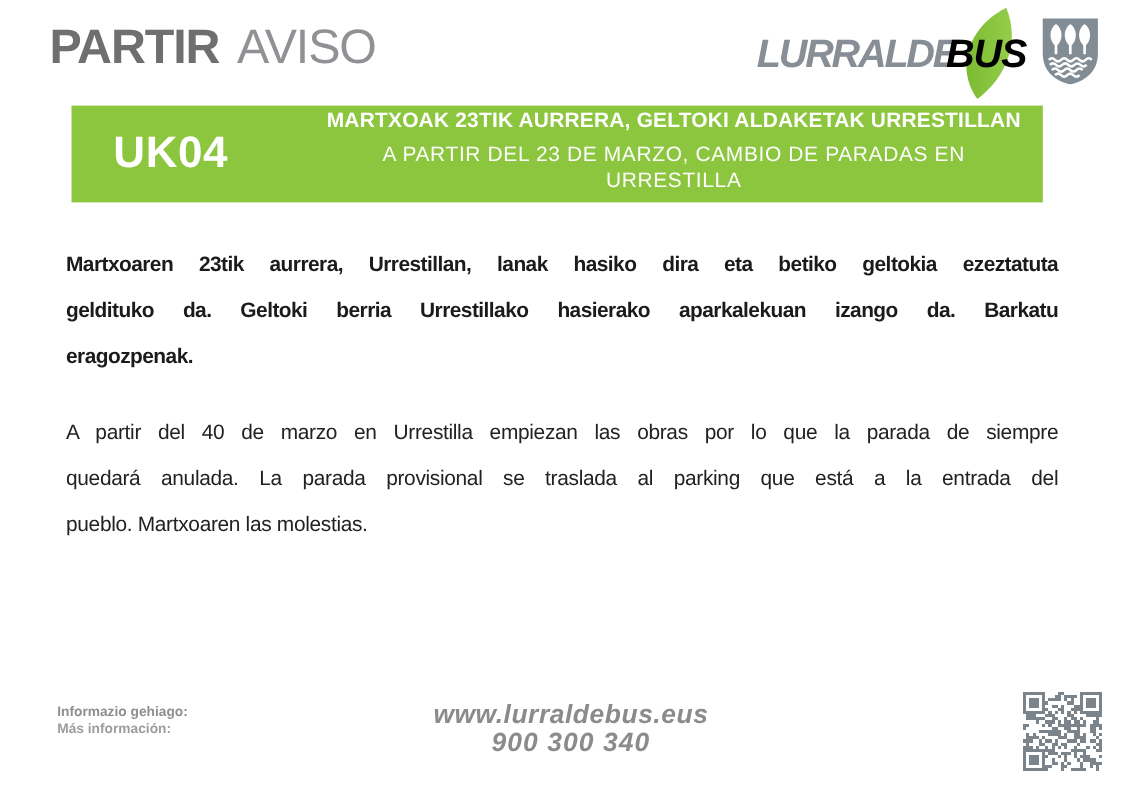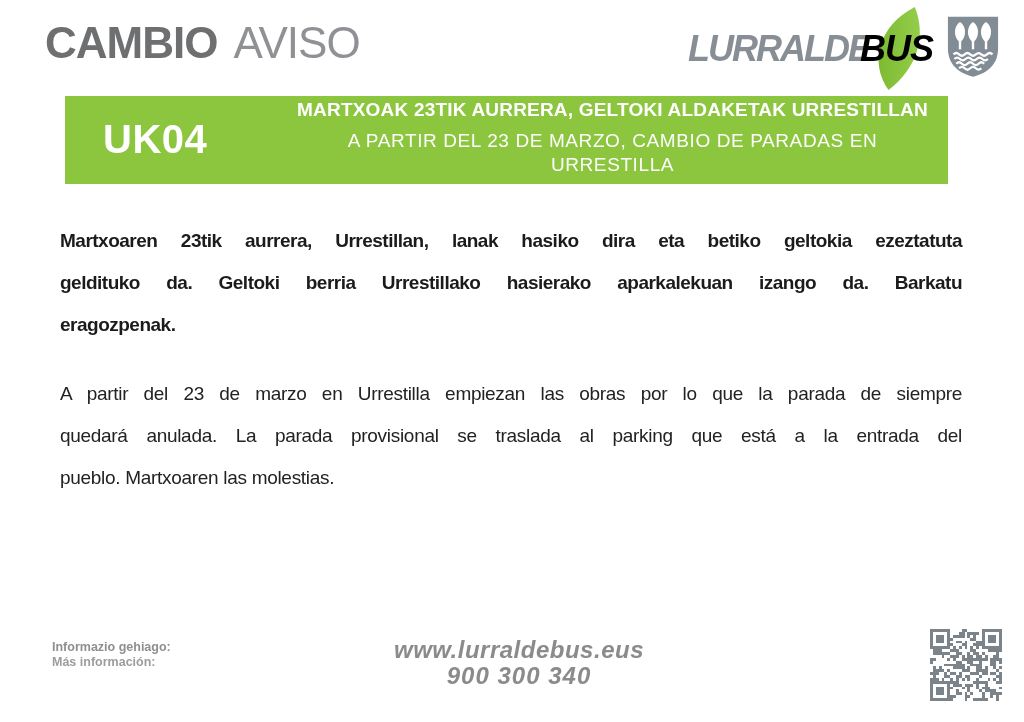--- a/index.html
+++ b/index.html
@@ -54,21 +54,21 @@
   .foot-center .web{font-size:24px; line-height:26px; letter-spacing:0.5px;}
   .foot-center .phone{font-size:24px; line-height:26px; letter-spacing:1px;}
   .qr{position:absolute; left:930px; top:629px; width:72px; height:72px;}
 </style>
 </head>
 <body>
 
 <div class="page">
 
   <div class="doc-title">
-    <span class="t-eu">CAMBIO</span><span class="t-es">AVISO</span>
+    <span class="t-eu">PARTIR</span><span class="t-es">AVISO</span>
   </div>
 
   <div class="logo">
     <svg class="leaf" viewBox="0 0 72 84">
       <defs>
         <linearGradient id="leafg" x1="0" y1="0" x2="1" y2="0">
           <stop offset="0" stop-color="#7cbb31"></stop>
           <stop offset="1" stop-color="#95cd4b"></stop>
         </linearGradient>
       </defs>
@@ -104,21 +104,21 @@
     </div>
   </div>
 
   <div class="body-text">
     <div class="para para-eu">
         <div class="tline just">Martxoaren 23tik aurrera, Urrestillan, lanak hasiko dira eta betiko geltokia ezeztatuta</div>
         <div class="tline just">geldituko da. Geltoki berria Urrestillako hasierako aparkalekuan izango da. Barkatu</div>
         <div class="tline">eragozpenak.</div>
       </div>
     <div class="para para-es">
-        <div class="tline just">A partir del 23 de marzo en Urrestilla empiezan las obras por lo que la parada de siempre</div>
+        <div class="tline just">A partir del 40 de marzo en Urrestilla empiezan las obras por lo que la parada de siempre</div>
         <div class="tline just">quedará anulada. La parada provisional se traslada al parking que está a la entrada del</div>
         <div class="tline">pueblo. Martxoaren las molestias.</div>
       </div>
   </div>
 
   <div class="foot-info">
     <div class="fi-eu">Informazio gehiago:</div>
     <div class="fi-es">Más información:</div>
   </div>
 

